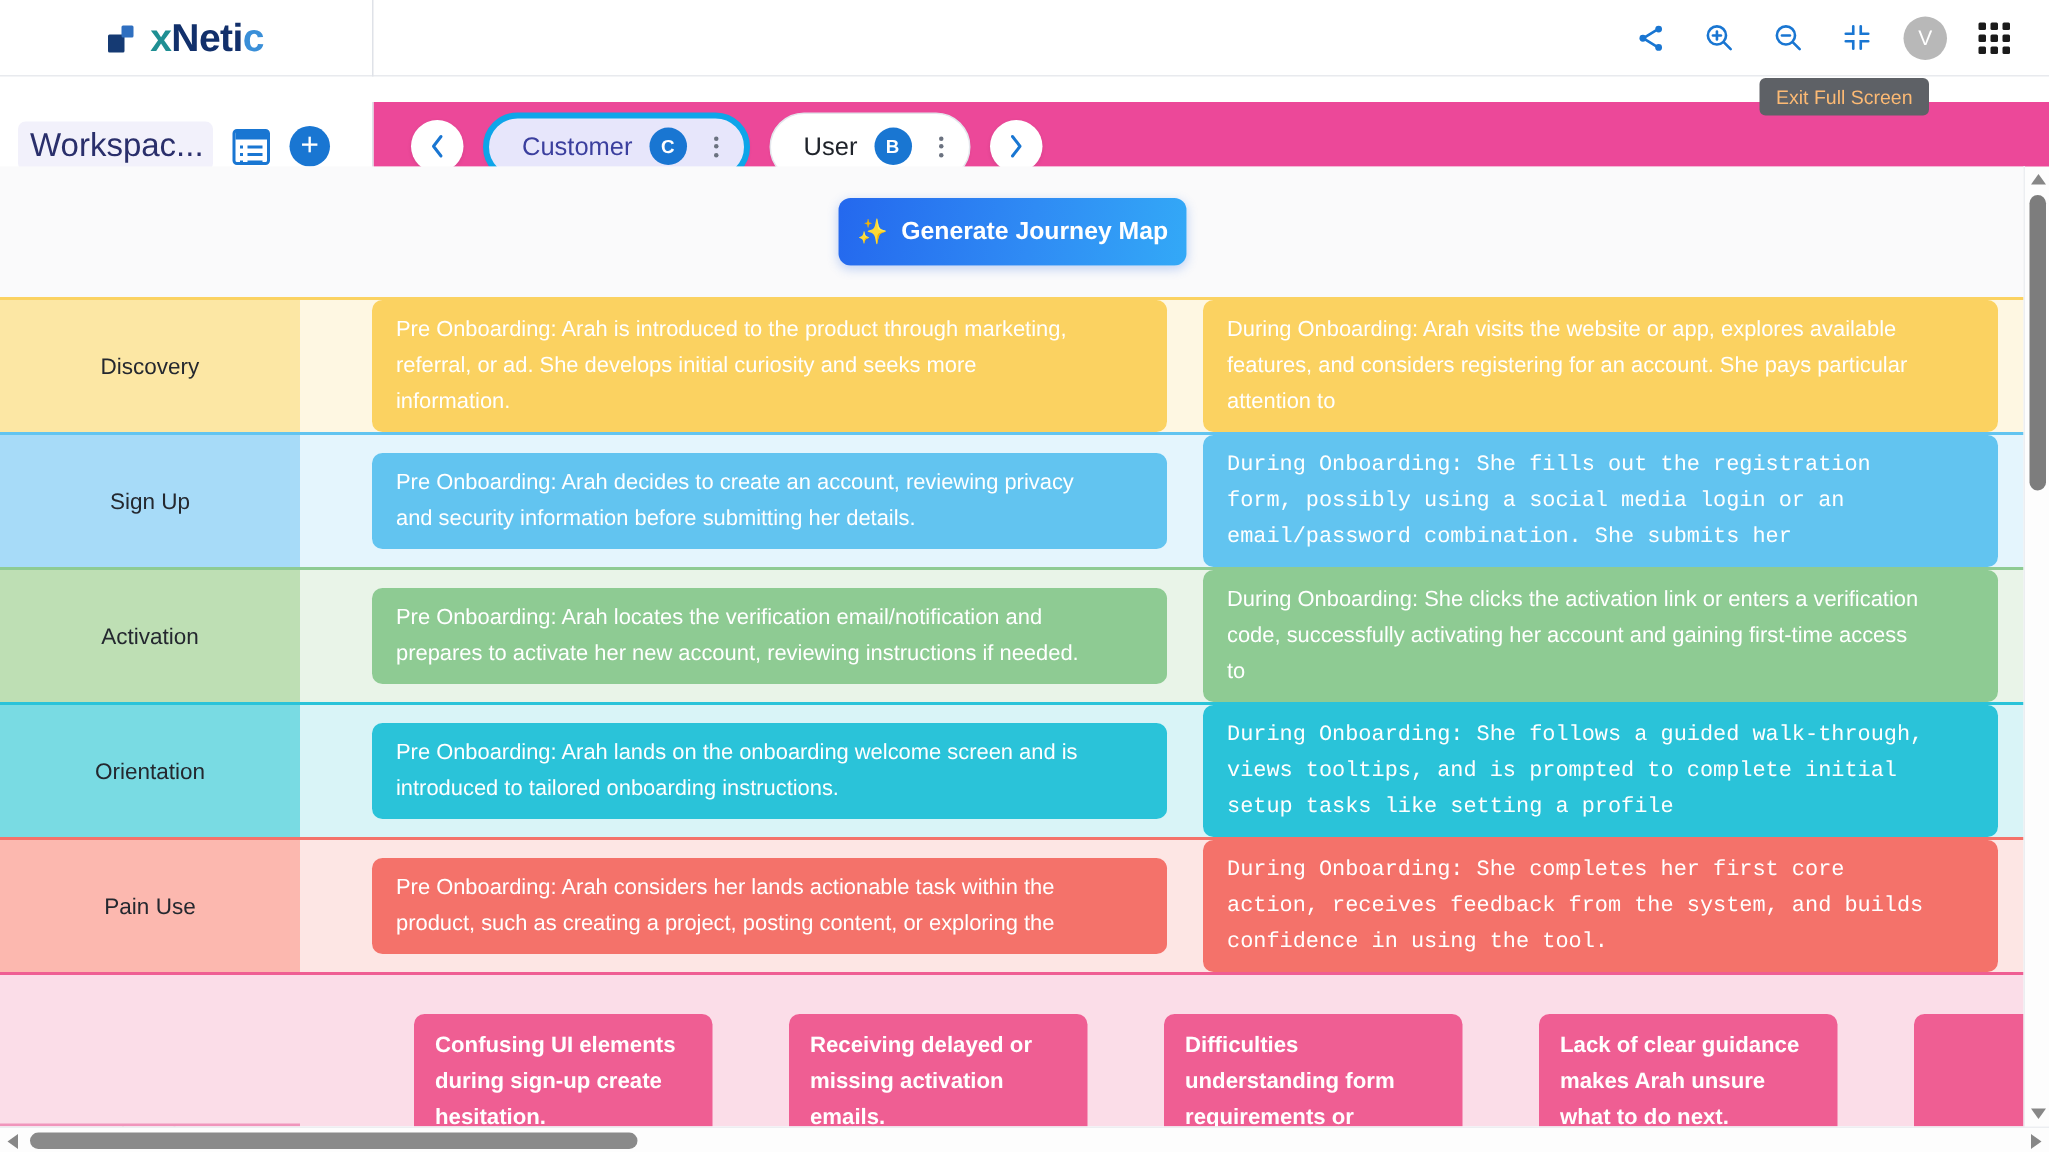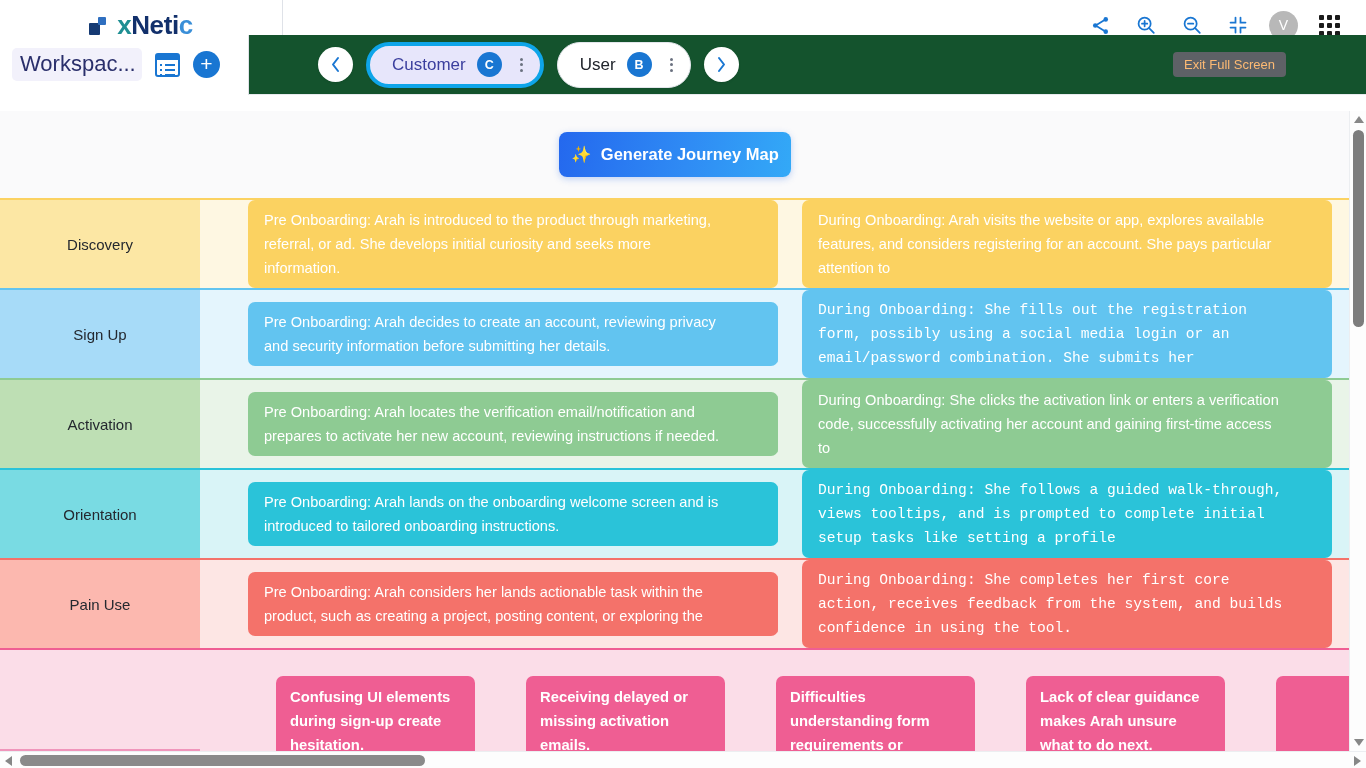--- a/index.html
+++ b/index.html
@@ -13,21 +13,21 @@
 
   
   .topbar {
     position: absolute; top: 0; left: 0;
     width: 1366px; height: 51px;
     background: #ffffff;
     border-bottom: 1px solid #e8eaee;
     display: flex; align-items: center;
   }
   .logo-wrap {
-    width: 283px; height: 51px;
+    width: 249px; height: 51px;
     display: flex; align-items: center; justify-content: center;
     border-right: 1px solid #dfe2e8;
   }
   .logo { display: flex; align-items: center; gap: 9px; }
   .logo-mark { position: relative; width: 19px; height: 19px; }
   .logo-mark .sq-a {
     position: absolute; left: 0; top: 7px;
     width: 11px; height: 12px; background: #153a73;
     border-radius: 1px;
   }
@@ -71,26 +71,25 @@
   .tooltip {
     position: absolute; left: 1173px; top: 52px;
     background: #5e6166; color: #fdba74;
     font-size: 13px; padding: 5px 11px;
     border-radius: 4px; white-space: nowrap;
     z-index: 40;
   }
 
   
   .wsbar {
-    position: absolute; top: 35px; left: 0;
+    position: absolute; top: 68px; left: 0;
     width: 1366px; height: 60px;
-    background: #14532d;
+    background: #ec4899;
     display: flex; align-items: center;
     border-bottom: 1px solid #e8eaee;
-    gap: 44px;
   }
   .ws-left {
     width: 249px; height: 60px;
     display: flex; align-items: center; gap: 13px;
     padding-left: 12px;
     border-right: 1px solid #dfe2e8;
     background: #ffffff;
   }
   .ws-title {
     font-size: 22px; color: #2a2f6b;

